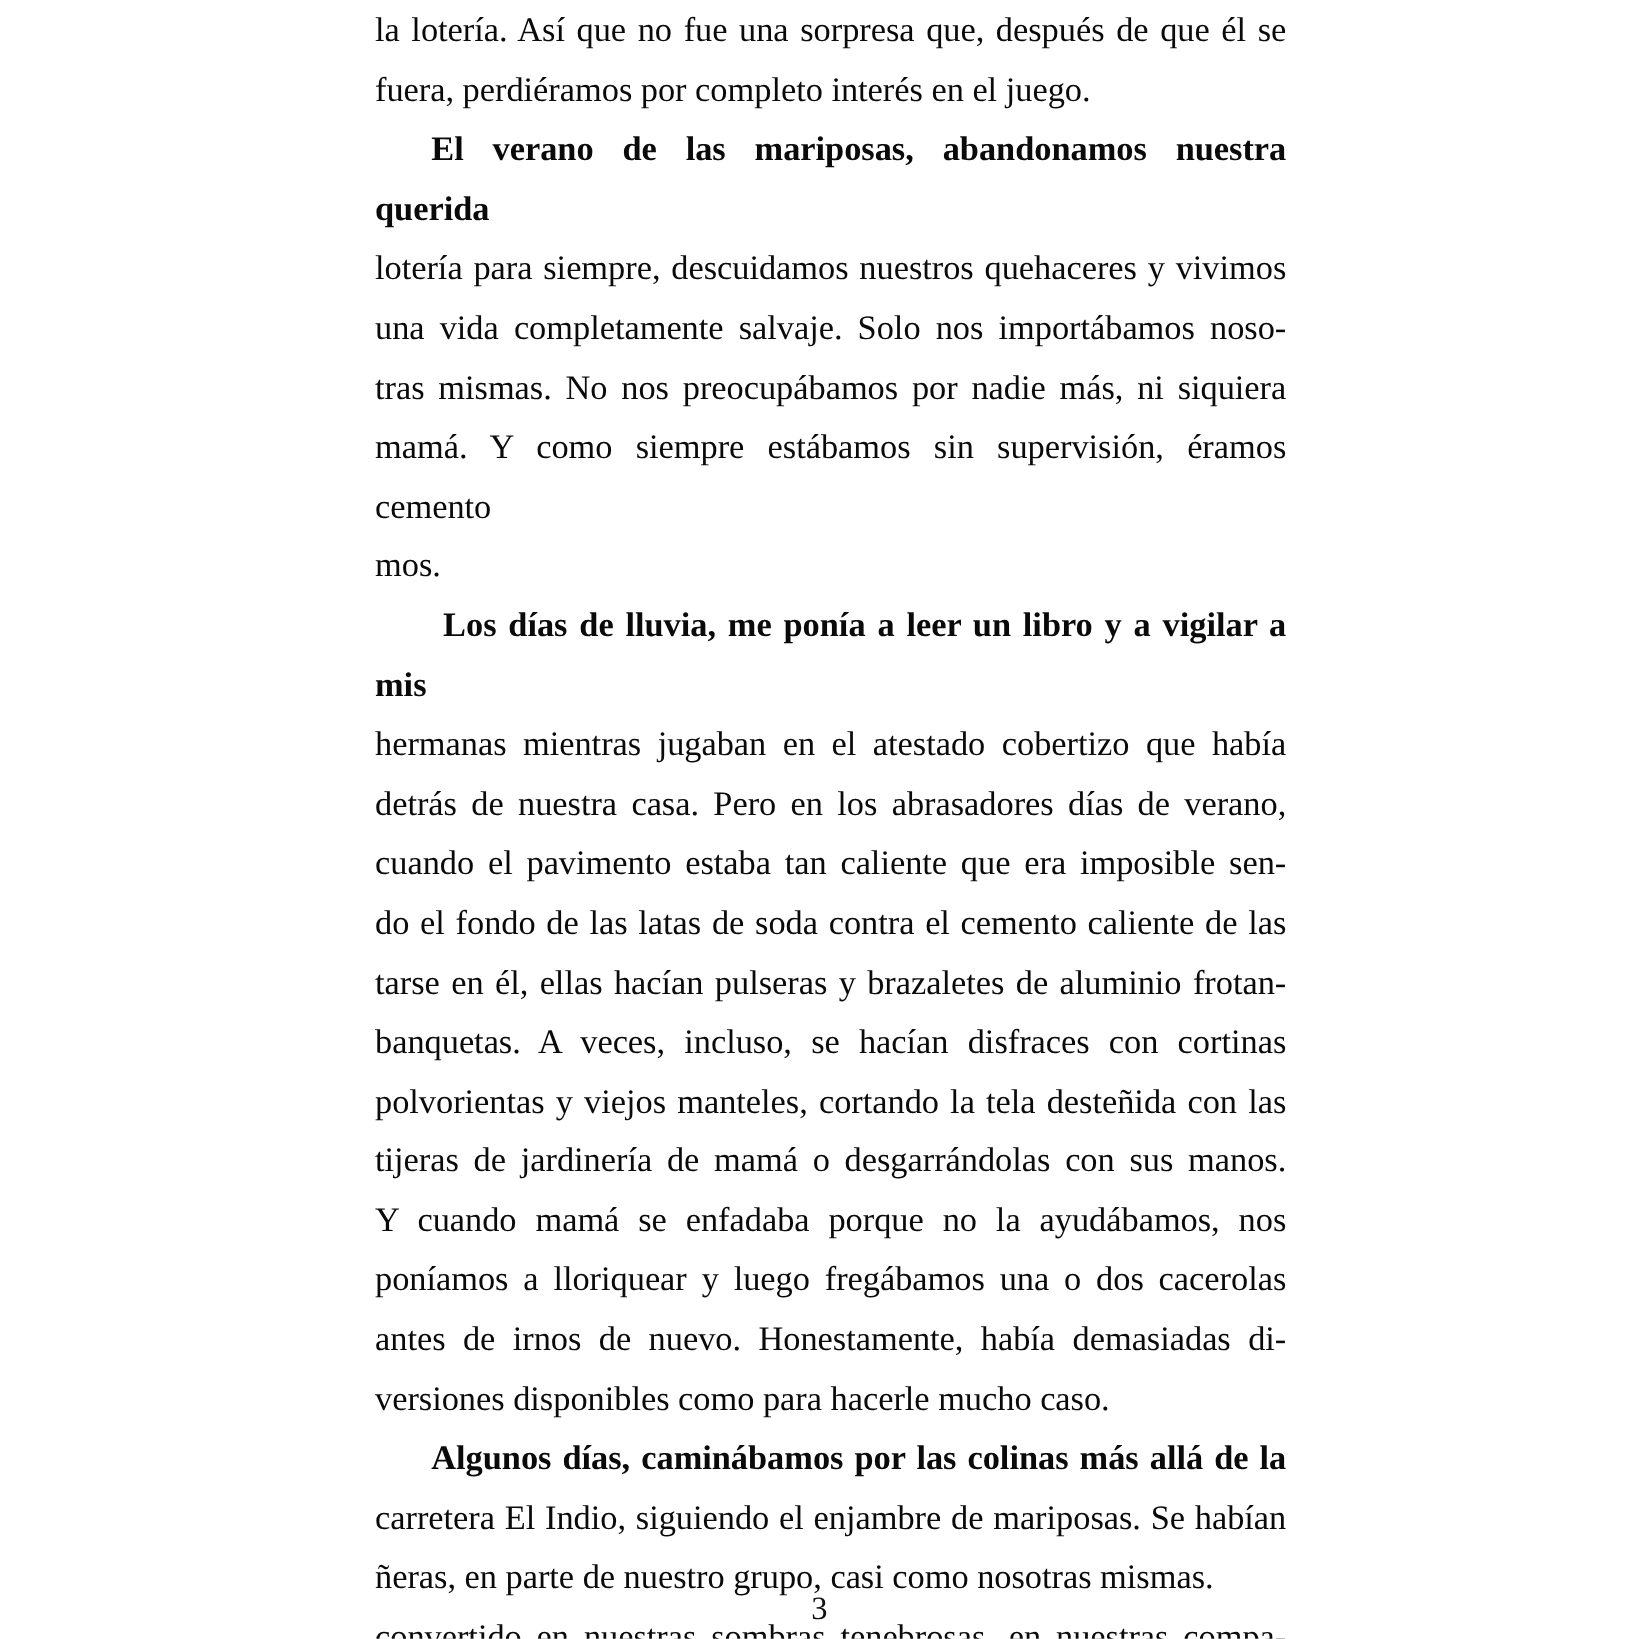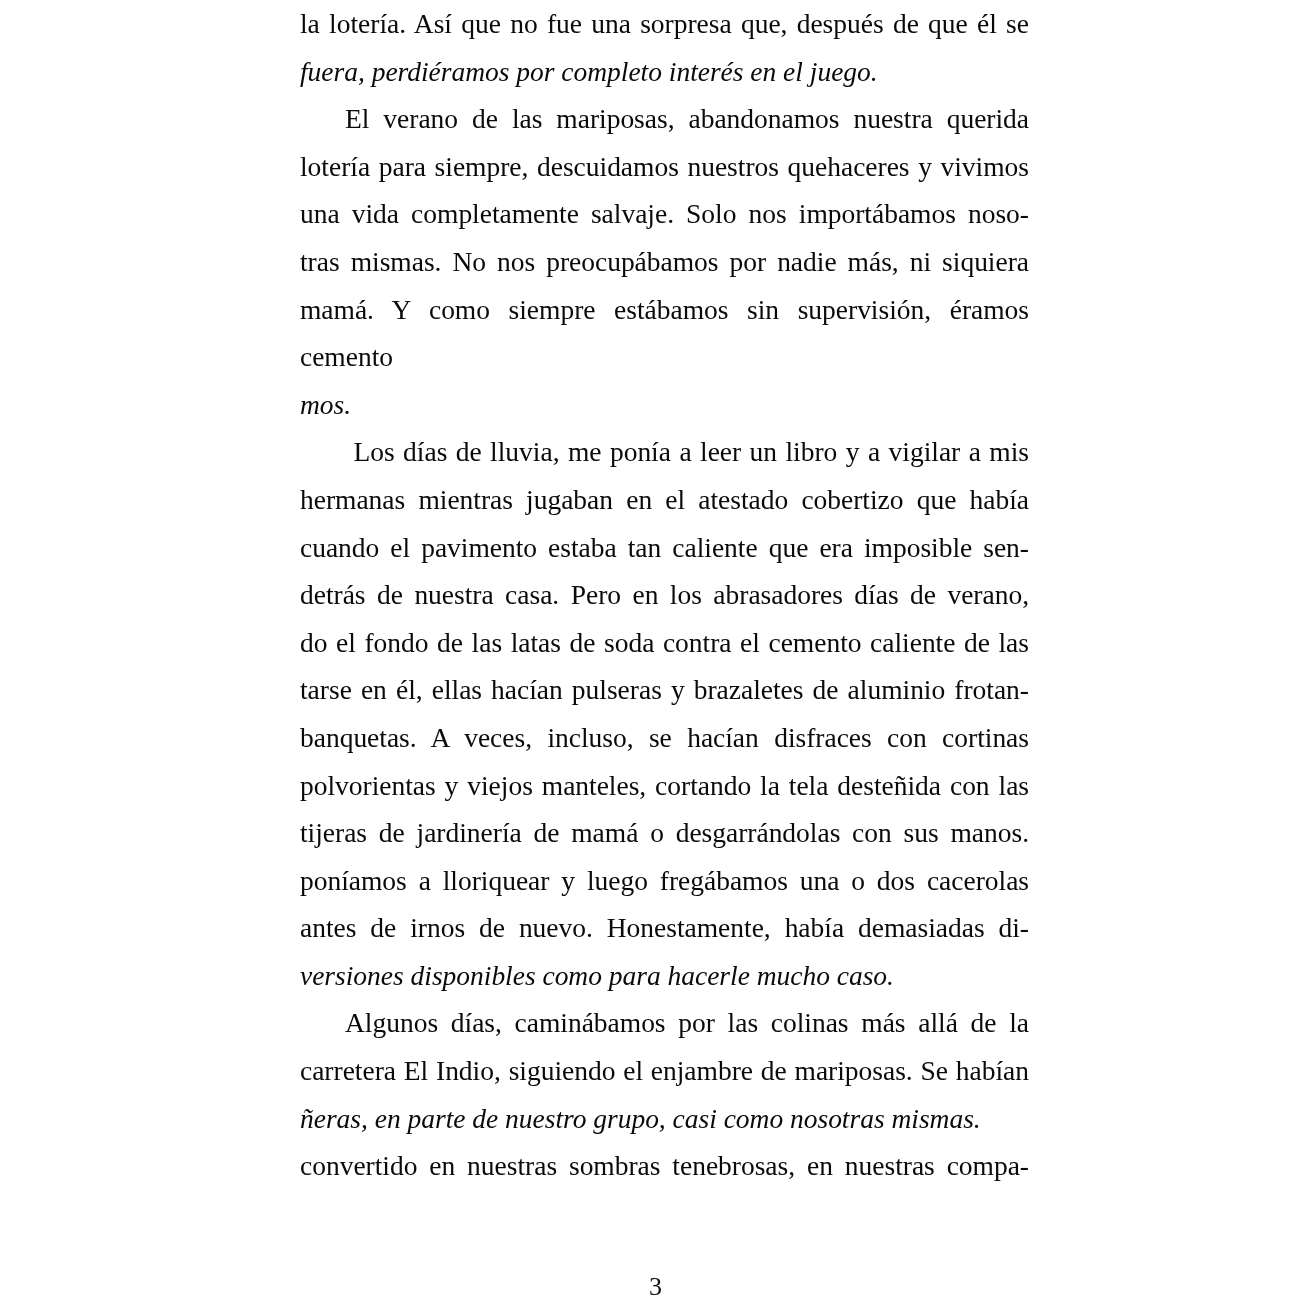--- a/index.html
+++ b/index.html
@@ -40,24 +40,24 @@
     font-size: 27.5px;
     line-height: 47.6px;
     letter-spacing: -0.02px;
     text-align: justify;
     text-align-last: justify;
     white-space: pre-wrap;
   }
   .line.last {
     text-align: right;
     text-align-last: left;
-    font-style: italic;
   }
   .line.indent {
     text-indent: 45px;
+    font-weight: bold;
   }
 
   .folio {
     position: absolute;
     left: 0;
     top: 1272px;
     width: 1311px;
     text-align: center;
     font-size: 26px;
     line-height: 30px;
@@ -81,27 +81,28 @@
       <span class="line">lotería para siempre, descuidamos nuestros quehaceres y vivimos</span>
       <span class="line">una vida completamente salvaje. Solo nos importábamos noso-</span>
       <span class="line">tras mismas. No nos preocupábamos por nadie más, ni siquiera</span>
       <span class="line">mamá. Y como siempre estábamos sin supervisión, éramos cemento</span>
       <span class="line last">mos.</span>
     </p>
 
     <p style="margin:0;">
       <span class="line indent"> Los días de lluvia, me ponía a leer un libro y a vigilar a mis</span>
       <span class="line">hermanas mientras jugaban en el atestado cobertizo que había</span>
+      <span class="line">detrás de nuestra casa. Pero en los abrasadores días de verano,</span>
       <span class="line">cuando el pavimento estaba tan caliente que era imposible sen-</span>
-      <span class="line">detrás de nuestra casa. Pero en los abrasadores días de verano,</span>
       <span class="line">do el fondo de las latas de soda contra el cemento caliente de las</span>
       <span class="line">tarse en él, ellas hacían pulseras y brazaletes de aluminio frotan-</span>
       <span class="line">banquetas. A veces, incluso, se hacían disfraces con cortinas</span>
       <span class="line">polvorientas y viejos manteles, cortando la tela desteñida con las</span>
       <span class="line">tijeras de jardinería de mamá o desgarrándolas con sus manos.</span>
+      <span class="line">Y cuando mamá se enfadaba porque no la ayudábamos, nos</span>
       <span class="line">poníamos a lloriquear y luego fregábamos una o dos cacerolas</span>
       <span class="line">antes de irnos de nuevo. Honestamente, había demasiadas di-</span>
       <span class="line last">versiones disponibles como para hacerle mucho caso.</span>
     </p>
 
     <p style="margin:0;">
       <span class="line indent">Algunos días, caminábamos por las colinas más allá de la</span>
       <span class="line">carretera El Indio, siguiendo el enjambre de mariposas. Se habían</span>
       <span class="line last">ñeras, en parte de nuestro grupo, casi como nosotras mismas.</span>
       <span class="line">convertido en nuestras sombras tenebrosas, en nuestras compa-</span>

